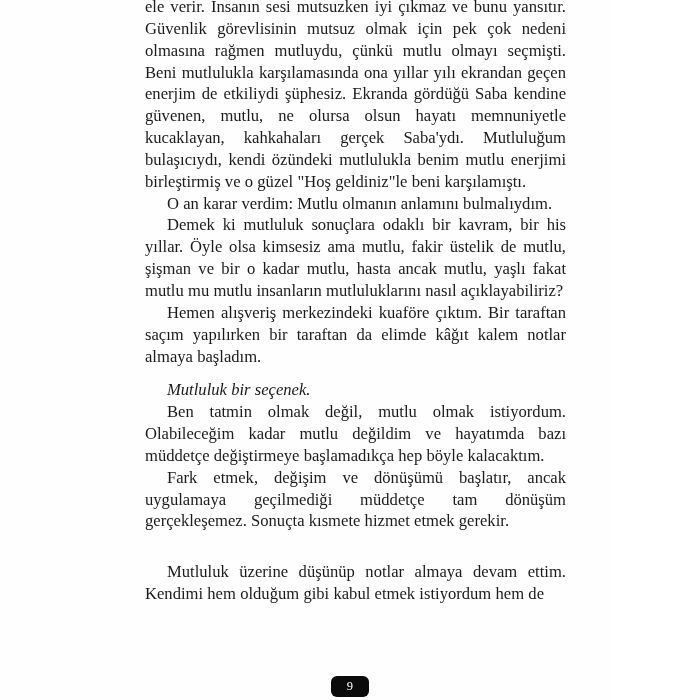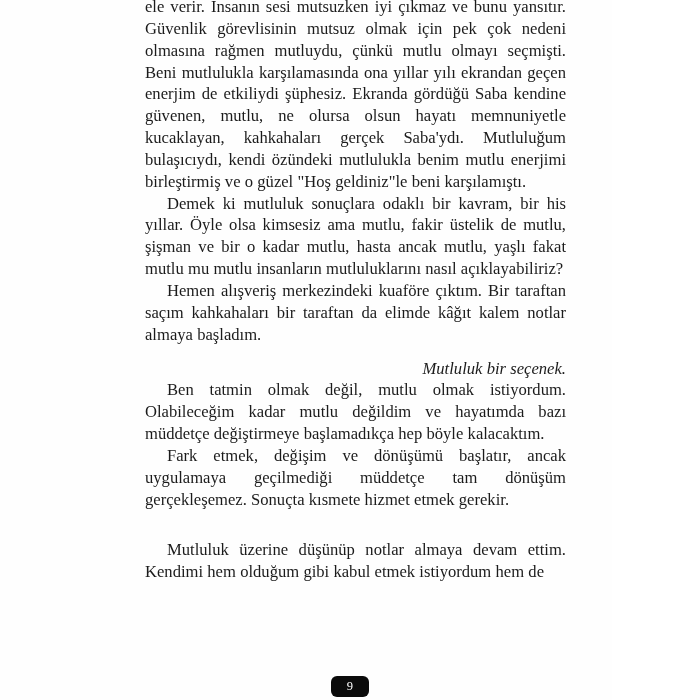--- a/index.html
+++ b/index.html
@@ -44,21 +44,21 @@
     hyphens: none;
     word-spacing: 0.1px;
   }
 
   .para.cont {
     text-indent: 0;
   }
 
   .para.italic {
     font-style: italic;
-    text-align: right;
+    text-align: left;
   }
 
   .spacer {
     height: 12px;
   }
 
   
   .para:last-of-type {
     text-align: justify;
     margin-top: 29px;
@@ -88,24 +88,25 @@
 </head>
 <body>
 
 <div id="page">
 
   <div id="text-column">
 
     <p class="para cont">ele verir. İnsanın sesi mutsuzken iyi çıkmaz ve bunu yansıtır. Güvenlik görevlisinin mutsuz olmak için pek çok nedeni olmasına rağmen mutluydu, çünkü mutlu olmayı seçmişti. Beni mutlulukla karşılamasında ona yıllar yılı ekrandan geçen enerjim de etkiliydi şüphesiz. Ekranda gördüğü Saba kendine güvenen, mutlu, ne olursa olsun hayatı memnuniyetle kucaklayan, kahkahaları gerçek Saba'ydı. Mutluluğum bulaşıcıydı, kendi özündeki mutlulukla benim mutlu enerjimi birleştirmiş ve o güzel "Hoş geldiniz"le beni karşılamıştı.</p>
 
 
+    <p class="para">O an karar verdim: Mutlu olmanın anlamını bulmalıydım.</p>
 
     <p class="para">Demek ki mutluluk sonuçlara odaklı bir kavram, bir his yıllar. Öyle olsa kimsesiz ama mutlu, fakir üstelik de mutlu, şişman ve bir o kadar mutlu, hasta ancak mutlu, yaşlı fakat mutlu mu mutlu insanların mutluluklarını nasıl açıklayabiliriz?</p>
 
-    <p class="para">Hemen alışveriş merkezindeki kuaföre çıktım. Bir taraftan saçım kahkahaları bir taraftan da elimde kâğıt kalem notlar almaya başladım.</p>
+    <p class="para">Hemen alışveriş merkezindeki kuaföre çıktım. Bir taraftan saçım yapılırken bir taraftan da elimde kâğıt kalem notlar almaya başladım.</p>
 
     <div class="spacer"></div>
 
     <p class="para italic">Mutluluk bir seçenek.</p>
 
     <p class="para">Ben tatmin olmak değil, mutlu olmak istiyordum. Olabileceğim kadar mutlu değildim ve hayatımda bazı müddetçe değiştirmeye başlamadıkça hep böyle kalacaktım.</p>
 
     <p class="para">Fark etmek, değişim ve dönüşümü başlatır, ancak uygulamaya geçilmediği müddetçe tam dönüşüm gerçekleşemez. Sonuçta kısmete hizmet etmek gerekir.</p>
 
     <p class="para">Mutluluk üzerine düşünüp notlar almaya devam ettim. Kendimi hem olduğum gibi kabul etmek istiyordum hem de</p>

